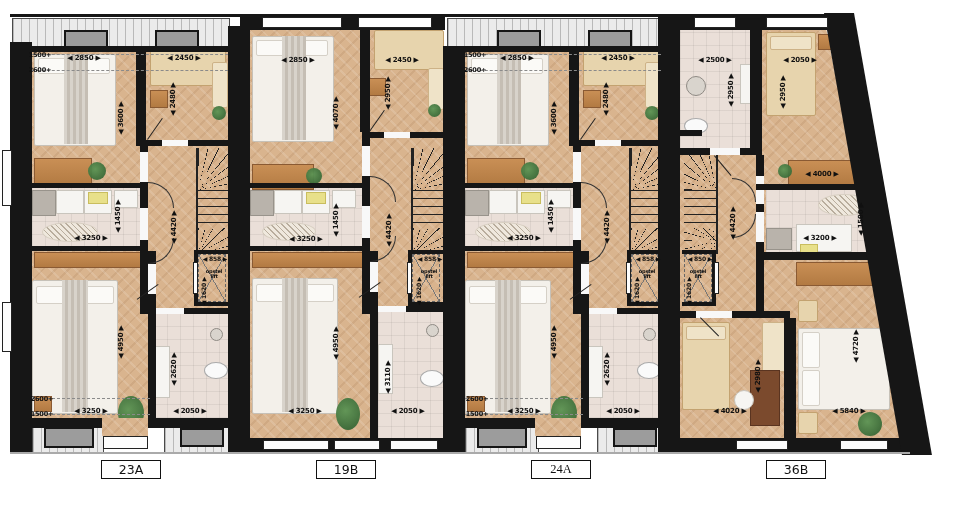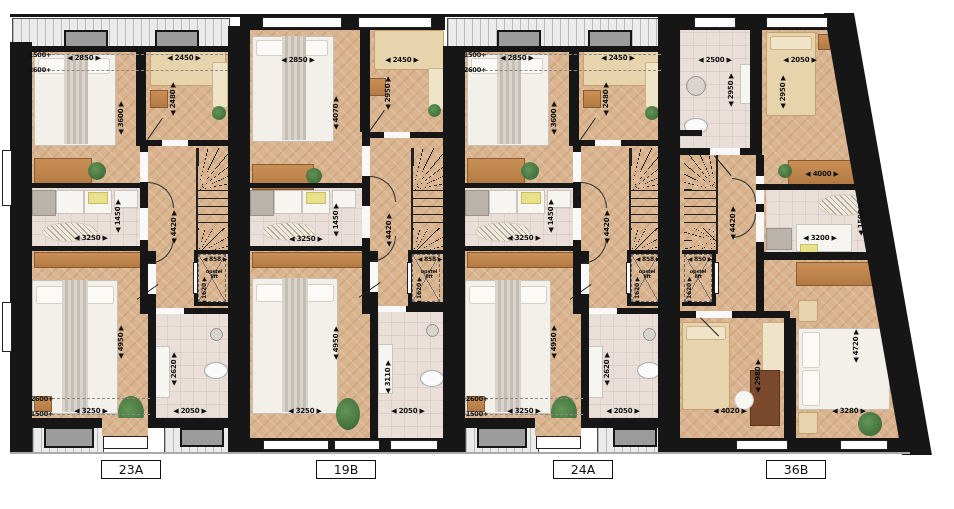--- a/index.html
+++ b/index.html
@@ -408,29 +408,29 @@
       <span class="dim h" style="left: 822px; top: 174px;">◀ 4000 ▶</span>
       <span class="dim v" style="left: 861px; top: 219px;">◀ 1500 ▶</span>
       <span class="dim h" style="left: 820px; top: 238px;">◀ 3200 ▶</span>
       <span class="dim v" style="left: 733px; top: 223px;">◀ 4420 ▶</span>
       <span class="dim hs" style="left: 700px; top: 259px;">◀ 850 ▶</span>
       <span class="dim lift" style="left: 698px; top: 274px;">opstel lift</span>
       <span class="dim vs" style="left: 689px; top: 291px;">◀ 1620 ▶</span>
       <span class="dim v" style="left: 758px; top: 376px;">◀ 2980 ▶</span>
       <span class="dim h" style="left: 730px; top: 411px;">◀ 4020 ▶</span>
       <span class="dim v" style="left: 856px; top: 346px;">◀ 4720 ▶</span>
-      <span class="dim h" style="left: 849px; top: 411px;">◀ 3280 ▶</span>
+      <span class="dim h" style="left: 849px; top: 411px;">◀ 5840 ▶</span>
     </div>
 
   <div class="ulabel" style="left:131px;top:460px;">
       <span>23A</span>
     </div>
   <div class="ulabel" style="left:346px;top:460px;">
       <span>19B</span>
     </div>
-  <div class="ulabel" style="left:583px;top:460px;">
+  <div class="ulabel" style="left:561px;top:460px;font-family:Liberation Serif, serif;">
       <span>24A</span>
     </div>
   <div class="ulabel" style="left:796px;top:460px;">
       <span>36B</span>
     </div>
 
 </div>
 
 </body></html>

